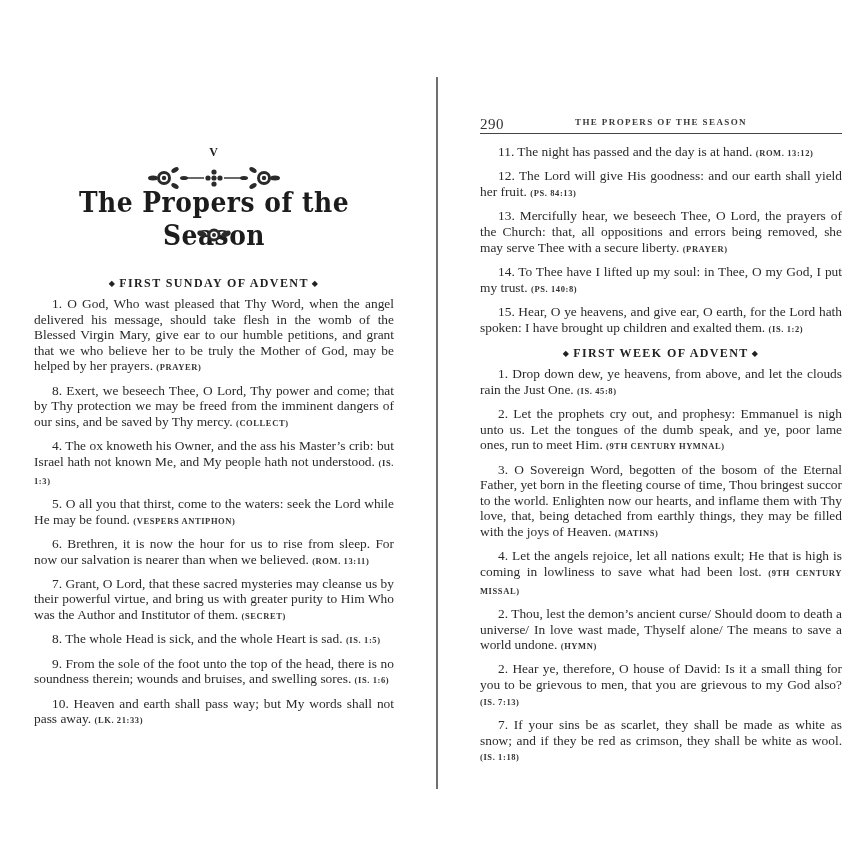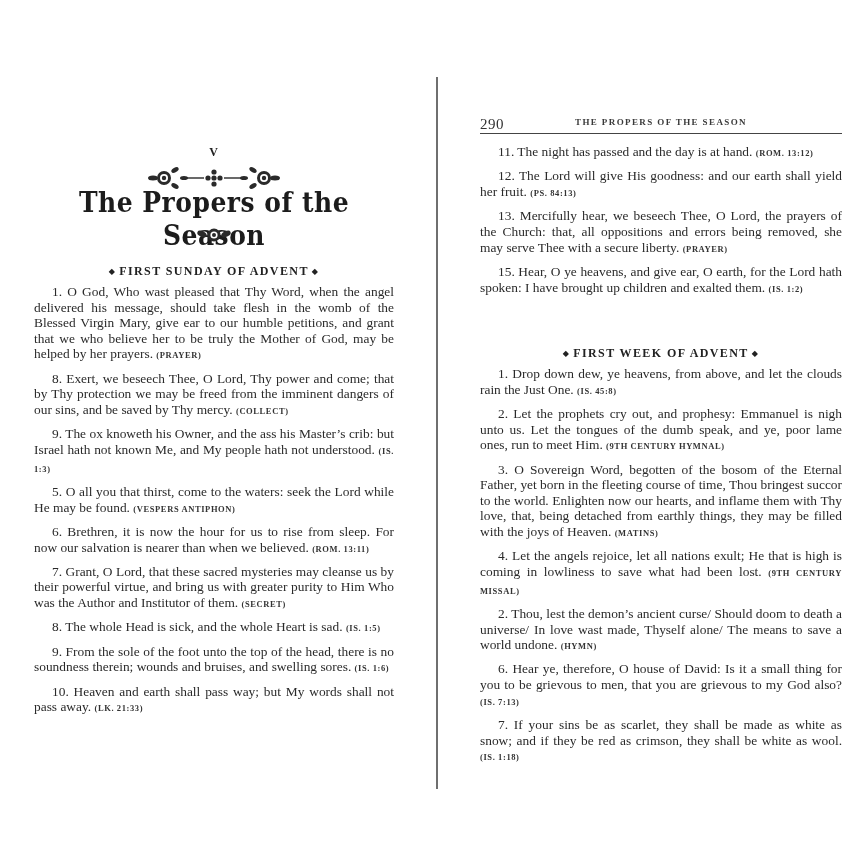--- a/index.html
+++ b/index.html
@@ -103,21 +103,21 @@
     font-weight: bold;
     color: #333;
     font-family: Liberation Serif, serif;
   }
   .left-block {
     position: absolute;
     top: 262px;
     left: 0;
     width: 360px;
   }
-  .left-block .section-heading { margin-bottom: 4px; }
+  .left-block .section-heading { margin-bottom: 4px; margin-top: 12px; }
   .running-header {
     position: absolute;
     top: 116px;
     left: 0;
     width: 362px;
     height: 16px;
     font-size: 10px;
     color: #333;
   }
   .running-header .page-number {
@@ -207,21 +207,21 @@
       <ellipse cx="192" cy="8" rx="5" ry="2.8" transform="rotate(-25 192 8)"></ellipse>
     </g>
   </svg>
 
   <div class="left-block">
     <div class="section-heading">
       <span class="diamond">◆</span><span>FIRST SUNDAY OF ADVENT</span><span class="diamond">◆</span>
     </div>
     <p class="entry"><span>1. O God, Who wast pleased that Thy Word, when the angel delivered his message, should take flesh in the womb of the Blessed Virgin Mary, give ear to our humble petitions, and grant that we who believe her to be truly the Mother of God, may be helped by her prayers.</span> <span class="cite">(prayer)</span></p>
     <p class="entry"><span>8. Exert, we beseech Thee, O Lord, Thy power and come; that by Thy protection we may be freed from the imminent dangers of our sins, and be saved by Thy mercy.</span> <span class="cite">(collect)</span></p>
-    <p class="entry"><span>9. The ox knoweth his Owner, and the ass his Master’s crib: but Israel hath not known Me, and My people hath not understood.</span> <span class="cite">(is. 1:3)</span></p>
+    <p class="entry"><span>4. The ox knoweth his Owner, and the ass his Master’s crib: but Israel hath not known Me, and My people hath not understood.</span> <span class="cite">(is. 1:3)</span></p>
     <p class="entry"><span>5. O all you that thirst, come to the waters: seek the Lord while He may be found.</span> <span class="cite">(vespers antiphon)</span></p>
     <p class="entry"><span>6. Brethren, it is now the hour for us to rise from sleep. For now our salvation is nearer than when we believed.</span> <span class="cite">(rom. 13:11)</span></p>
     <p class="entry"><span>7. Grant, O Lord, that these sacred mysteries may cleanse us by their powerful virtue, and bring us with greater purity to Him Who was the Author and Institutor of them.</span> <span class="cite">(secret)</span></p>
     <p class="entry"><span>8. The whole Head is sick, and the whole Heart is sad.</span> <span class="cite">(is. 1:5)</span></p>
     <p class="entry"><span>9. From the sole of the foot unto the top of the head, there is no soundness therein; wounds and bruises, and swelling sores.</span> <span class="cite">(is. 1:6)</span></p>
     <p class="entry"><span>10. Heaven and earth shall pass way; but My words shall not pass away.</span> <span class="cite">(lk. 21:33)</span></p>
   </div>
 </div>
 
 <div class="gutter-line"></div>
@@ -230,28 +230,29 @@
   <div class="running-header">
     <span class="page-number">290</span>
     <span class="running-title">THE PROPERS OF THE SEASON</span>
   </div>
   <div class="header-rule"></div>
 
   <div class="right-block-1">
     <p class="entry"><span>11. The night has passed and the day is at hand.</span> <span class="cite">(rom. 13:12)</span></p>
     <p class="entry"><span>12. The Lord will give His goodness: and our earth shall yield her fruit.</span> <span class="cite">(ps. 84:13)</span></p>
     <p class="entry"><span>13. Mercifully hear, we beseech Thee, O Lord, the prayers of the Church: that, all oppositions and errors being removed, she may serve Thee with a secure liberty.</span> <span class="cite">(prayer)</span></p>
+    <p class="entry"><span>14. To Thee have I lifted up my soul: in Thee, O my God, I put my trust.</span> <span class="cite">(ps. 140:8)</span></p>
     <p class="entry"><span>15. Hear, O ye heavens, and give ear, O earth, for the Lord hath spoken: I have brought up children and exalted them.</span> <span class="cite">(is. 1:2)</span></p>
   </div>
 
   <div class="right-block-2">
     <div class="section-heading">
       <span class="diamond">◆</span><span>FIRST WEEK OF ADVENT</span><span class="diamond">◆</span>
     </div>
     <p class="entry"><span>1. Drop down dew, ye heavens, from above, and let the clouds rain the Just One.</span> <span class="cite">(is. 45:8)</span></p>
     <p class="entry"><span>2. Let the prophets cry out, and prophesy: Emmanuel is nigh unto us. Let the tongues of the dumb speak, and ye, poor lame ones, run to meet Him.</span> <span class="cite">(9th century hymnal)</span></p>
     <p class="entry"><span>3. O Sovereign Word, begotten of the bosom of the Eternal Father, yet born in the fleeting course of time, Thou bringest succor to the world. Enlighten now our hearts, and inflame them with Thy love, that, being detached from earthly things, they may be filled with the joys of Heaven.</span> <span class="cite">(matins)</span></p>
     <p class="entry"><span>4. Let the angels rejoice, let all nations exult; He that is high is coming in lowliness to save what had been lost.</span> <span class="cite">(9th century missal)</span></p>
     <p class="entry"><span>2. Thou, lest the demon’s ancient curse/ Should doom to death a universe/ In love wast made, Thyself alone/ The means to save a world undone.</span> <span class="cite">(hymn)</span></p>
-    <p class="entry"><span>6. Hear ye, therefore, O house of David: Is it a small thing for you to be grievous to men, that you are grievous to my God also?</span> <span class="cite">(is. 7:13)</span></p>
+    <p class="entry"><span>2. Hear ye, therefore, O house of David: Is it a small thing for you to be grievous to men, that you are grievous to my God also?</span> <span class="cite">(is. 7:13)</span></p>
     <p class="entry"><span>7. If your sins be as scarlet, they shall be made as white as snow; and if they be red as crimson, they shall be white as wool.</span> <span class="cite">(is. 1:18)</span></p>
   </div>
 </div>
 
 </body></html>

